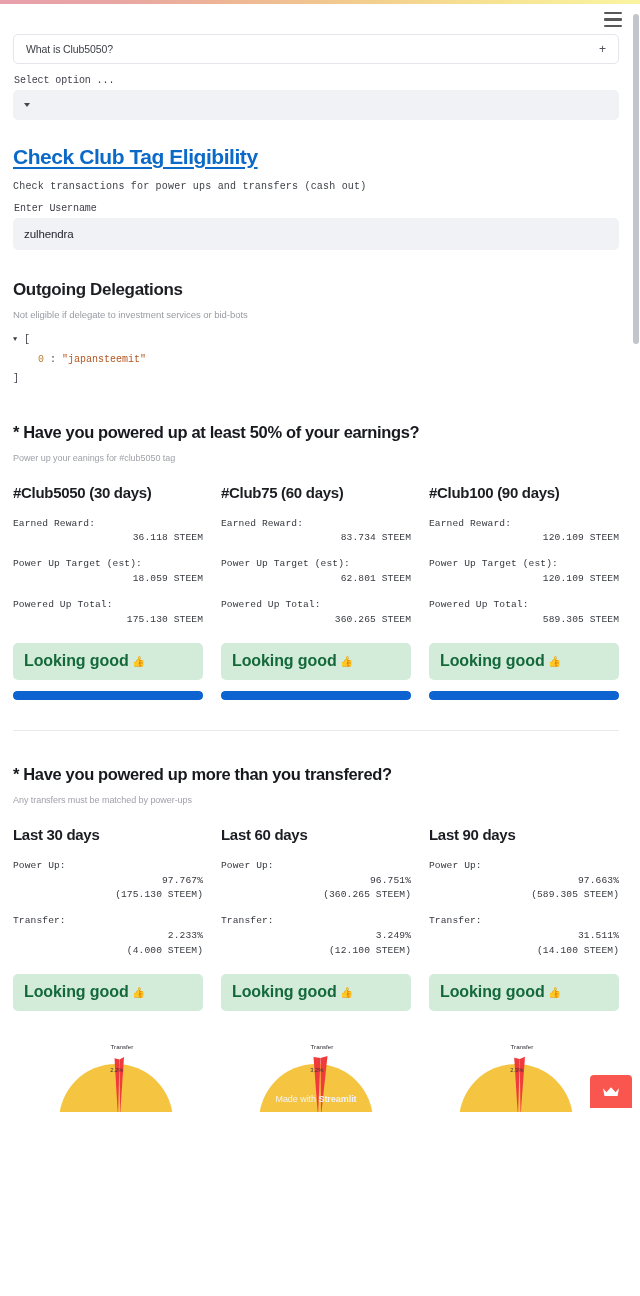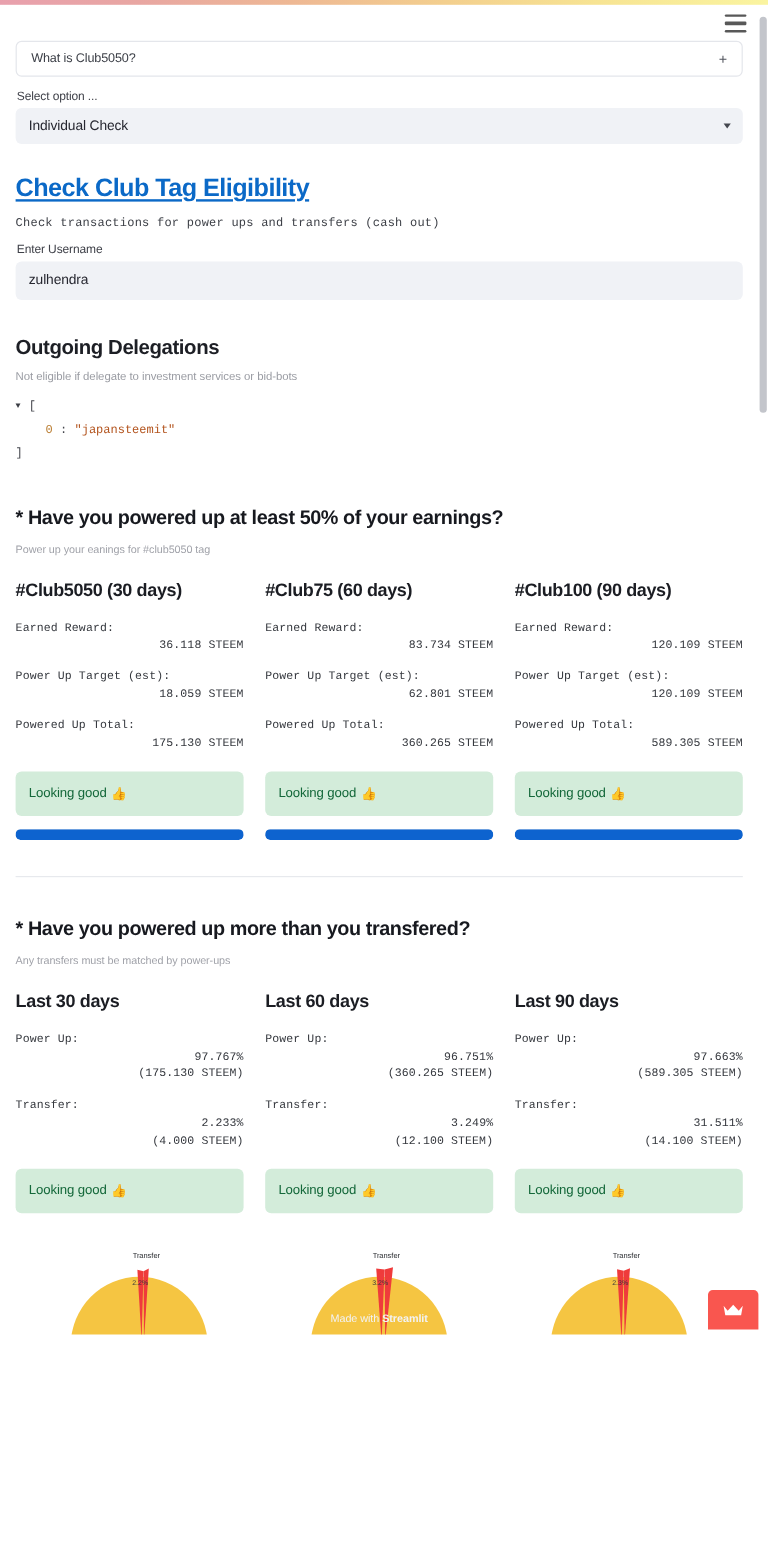--- a/index.html
+++ b/index.html
@@ -84,20 +84,21 @@
     line-height: 1;
     padding-right: 1px;
   }
 
   
   .widget-label {
     font-size: 10px;
     color: #3f4149;
     margin: 11px 0 4px 1px;
     letter-spacing: -0.1px;
+    font-family: Liberation Mono, monospace;
   }
   .select-box {
     background: #f0f2f6;
     border-radius: 5px;
     height: 30px;
     display: flex;
     align-items: center;
     padding: 0 10px 0 11px;
     cursor: pointer;
   }
@@ -233,23 +234,24 @@
   .alert-success {
     background: #d3ecda;
     border-radius: 5px;
     height: 37px;
     display: flex;
     align-items: center;
     padding: 0 11px;
     margin-top: 15px;
   }
   .alert-text {
-    font-size: 11px;
+    font-size: 16px;
     color: #14683a;
     letter-spacing: -0.1px;
+    font-weight: bold;
   }
   .alert-emoji { font-size: 10.5px; margin-left: 4px; }
 
   
   .progress-track {
     margin-top: 11px;
     height: 9px;
     background: #e9ebef;
     border-radius: 4px;
     overflow: hidden;
@@ -365,21 +367,20 @@
 
     
     <div class="expander">
       <div class="expander-label">What is Club5050?</div>
       <div class="expander-plus">+</div>
     </div>
 
     
     <div class="widget-label">Select option ...</div>
     <div class="select-box">
-      <div class="select-value">Individual Check</div>
       <div class="caret"></div>
     </div>
 
     
     <div class="title-link">Check Club Tag Eligibility</div>
 
     <div class="mono-caption">Check transactions for power ups and transfers (cash out)</div>
 
     
     <div class="widget-label">Enter Username</div>

